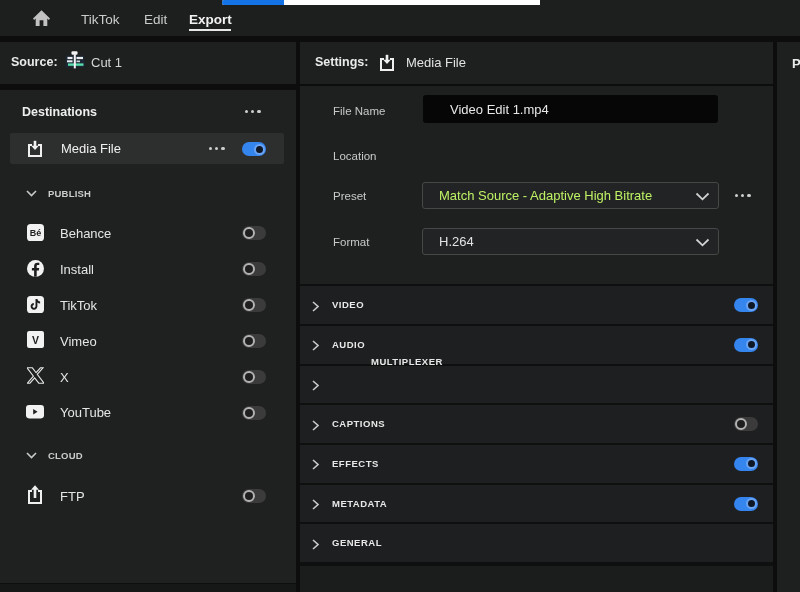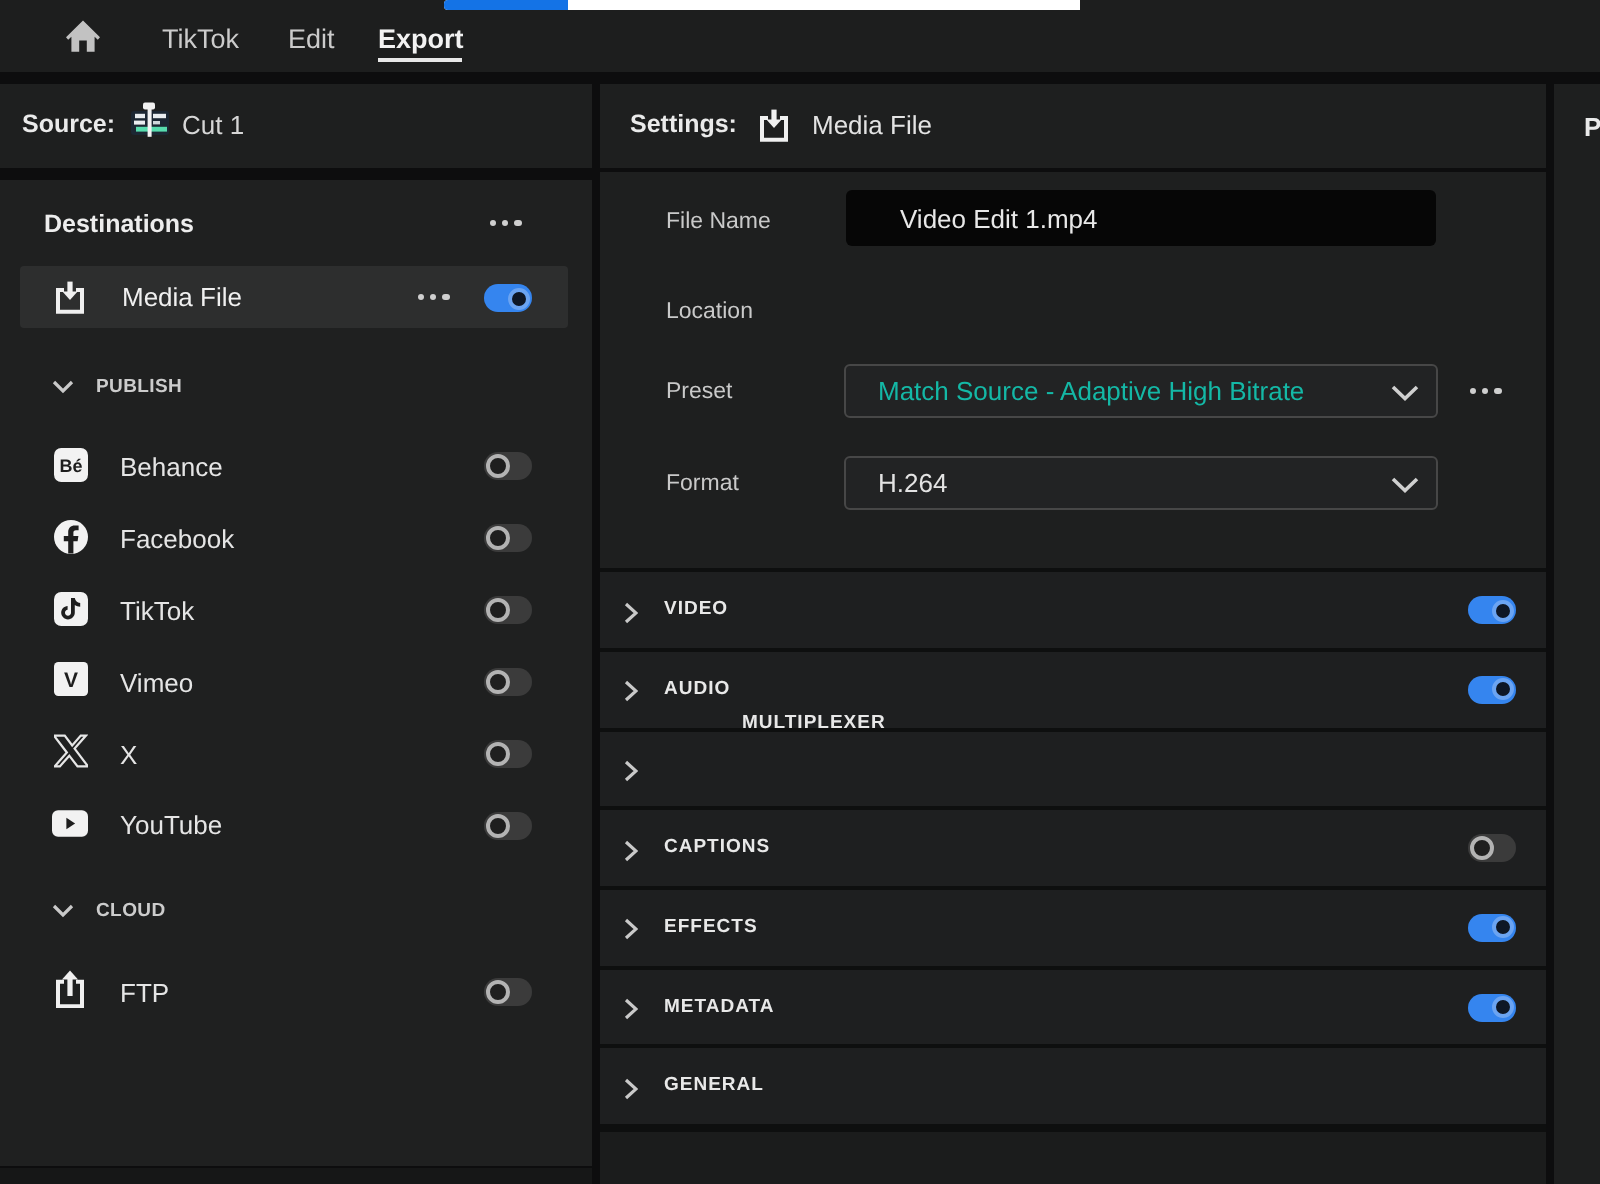--- a/index.html
+++ b/index.html
@@ -85,21 +85,21 @@
     <rect x="0" y="0" width="17" height="17" rx="3.6" fill="#f2f2f2"></rect>
     <text x="8.5" y="12" font-family="Liberation Sans" font-size="9" font-weight="bold" fill="#1e1e1e" text-anchor="middle">Bé</text>
   </svg>
   <div class="abs" style="left:60px;top:226px;font-size:13px;color:#e5e5e5;">Behance</div>
   <div class="tgl off" style="left:242px;top:226px;"></div>
 
   <svg class="abs" style="left:27px;top:260px;" width="17" height="17" viewBox="0 0 17 17">
     <circle cx="8.5" cy="8.5" r="8.5" fill="#f2f2f2"></circle>
     <path d="M9.7 16.7 V10.6 H11.8 L12.2 8 H9.7 V6.4 C9.7 5.6 10 5.1 11 5.1 H12.3 V2.8 C12 2.76 11.2 2.7 10.4 2.7 C8.4 2.7 7.1 3.9 7.1 6.1 V8 H4.9 V10.6 H7.1 V16.7 Z" fill="#1e1e1e"></path>
   </svg>
-  <div class="abs" style="left:60px;top:262px;font-size:13px;color:#e5e5e5;">Facebook</div>
+  <div class="abs" style="left:60px;top:262px;font-size:13px;color:#e5e5e5;">Install</div>
   <div class="tgl off" style="left:242px;top:262px;"></div>
 
   <svg class="abs" style="left:27px;top:296px;" width="17" height="17" viewBox="0 0 17 17">
     <rect x="0" y="0" width="17" height="17" rx="3.6" fill="#f2f2f2"></rect>
     <path d="M10.4 3 c0.3 1.5 1.2 2.4 2.7 2.5 v1.9 c-1 0 -1.9 -0.3 -2.7 -0.85 v3.75 c0 1.9 -1.5 3.4 -3.4 3.4 s-3.4 -1.5 -3.4 -3.4 c0 -1.8 1.4 -3.2 3.2 -3.35 v1.95 c-0.75 0.1 -1.3 0.7 -1.3 1.45 c0 0.8 0.65 1.5 1.5 1.5 s1.5 -0.7 1.5 -1.5 V3 Z" fill="#1e1e1e"></path>
   </svg>
   <div class="abs" style="left:60px;top:298px;font-size:13px;color:#e5e5e5;">TikTok</div>
   <div class="tgl off" style="left:242px;top:298px;"></div>
 
   <svg class="abs" style="left:27px;top:331px;" width="17" height="17" viewBox="0 0 17 17">
@@ -149,21 +149,21 @@
   <div class="abs panel" style="left:300px;top:86px;width:473px;height:200px;background:#1e1f1f;"></div>
 
   <div class="abs flbl" style="left:333px;top:105px;">File Name</div>
   <div class="abs" style="left:423px;top:95px;width:295px;height:28px;background:#060606;border-radius:3px;"></div>
   <div class="abs" style="left:450px;top:102px;font-size:13px;color:#e8e8e8;">Video Edit 1.mp4</div>
 
   <div class="abs flbl" style="left:333px;top:150px;">Location</div>
 
   <div class="abs flbl" style="left:333px;top:190px;">Preset</div>
   <div class="abs" style="left:422px;top:182px;width:297px;height:27px;background:#222324;border:1px solid #474747;border-radius:3px;"></div>
-  <div class="abs" style="left:439px;top:188px;font-size:13px;color:#14b8a6;">Match Source - Adaptive High Bitrate</div>
+  <div class="abs" style="left:439px;top:188px;font-size:13px;color:#bef264;">Match Source - Adaptive High Bitrate</div>
   <svg class="abs" style="left:695px;top:192px;" width="15" height="9" viewBox="0 0 15 9">
     <path d="M1.5 1.5 L7.5 7.3 L13.5 1.5" fill="none" stroke="#d0d0d0" stroke-width="1.8"></path>
   </svg>
   <div class="dots" style="left:735px;top:194px;">
       <i></i>
       <i></i>
       <i></i>
     </div>
 
   <div class="abs flbl" style="left:333px;top:236px;">Format</div>

